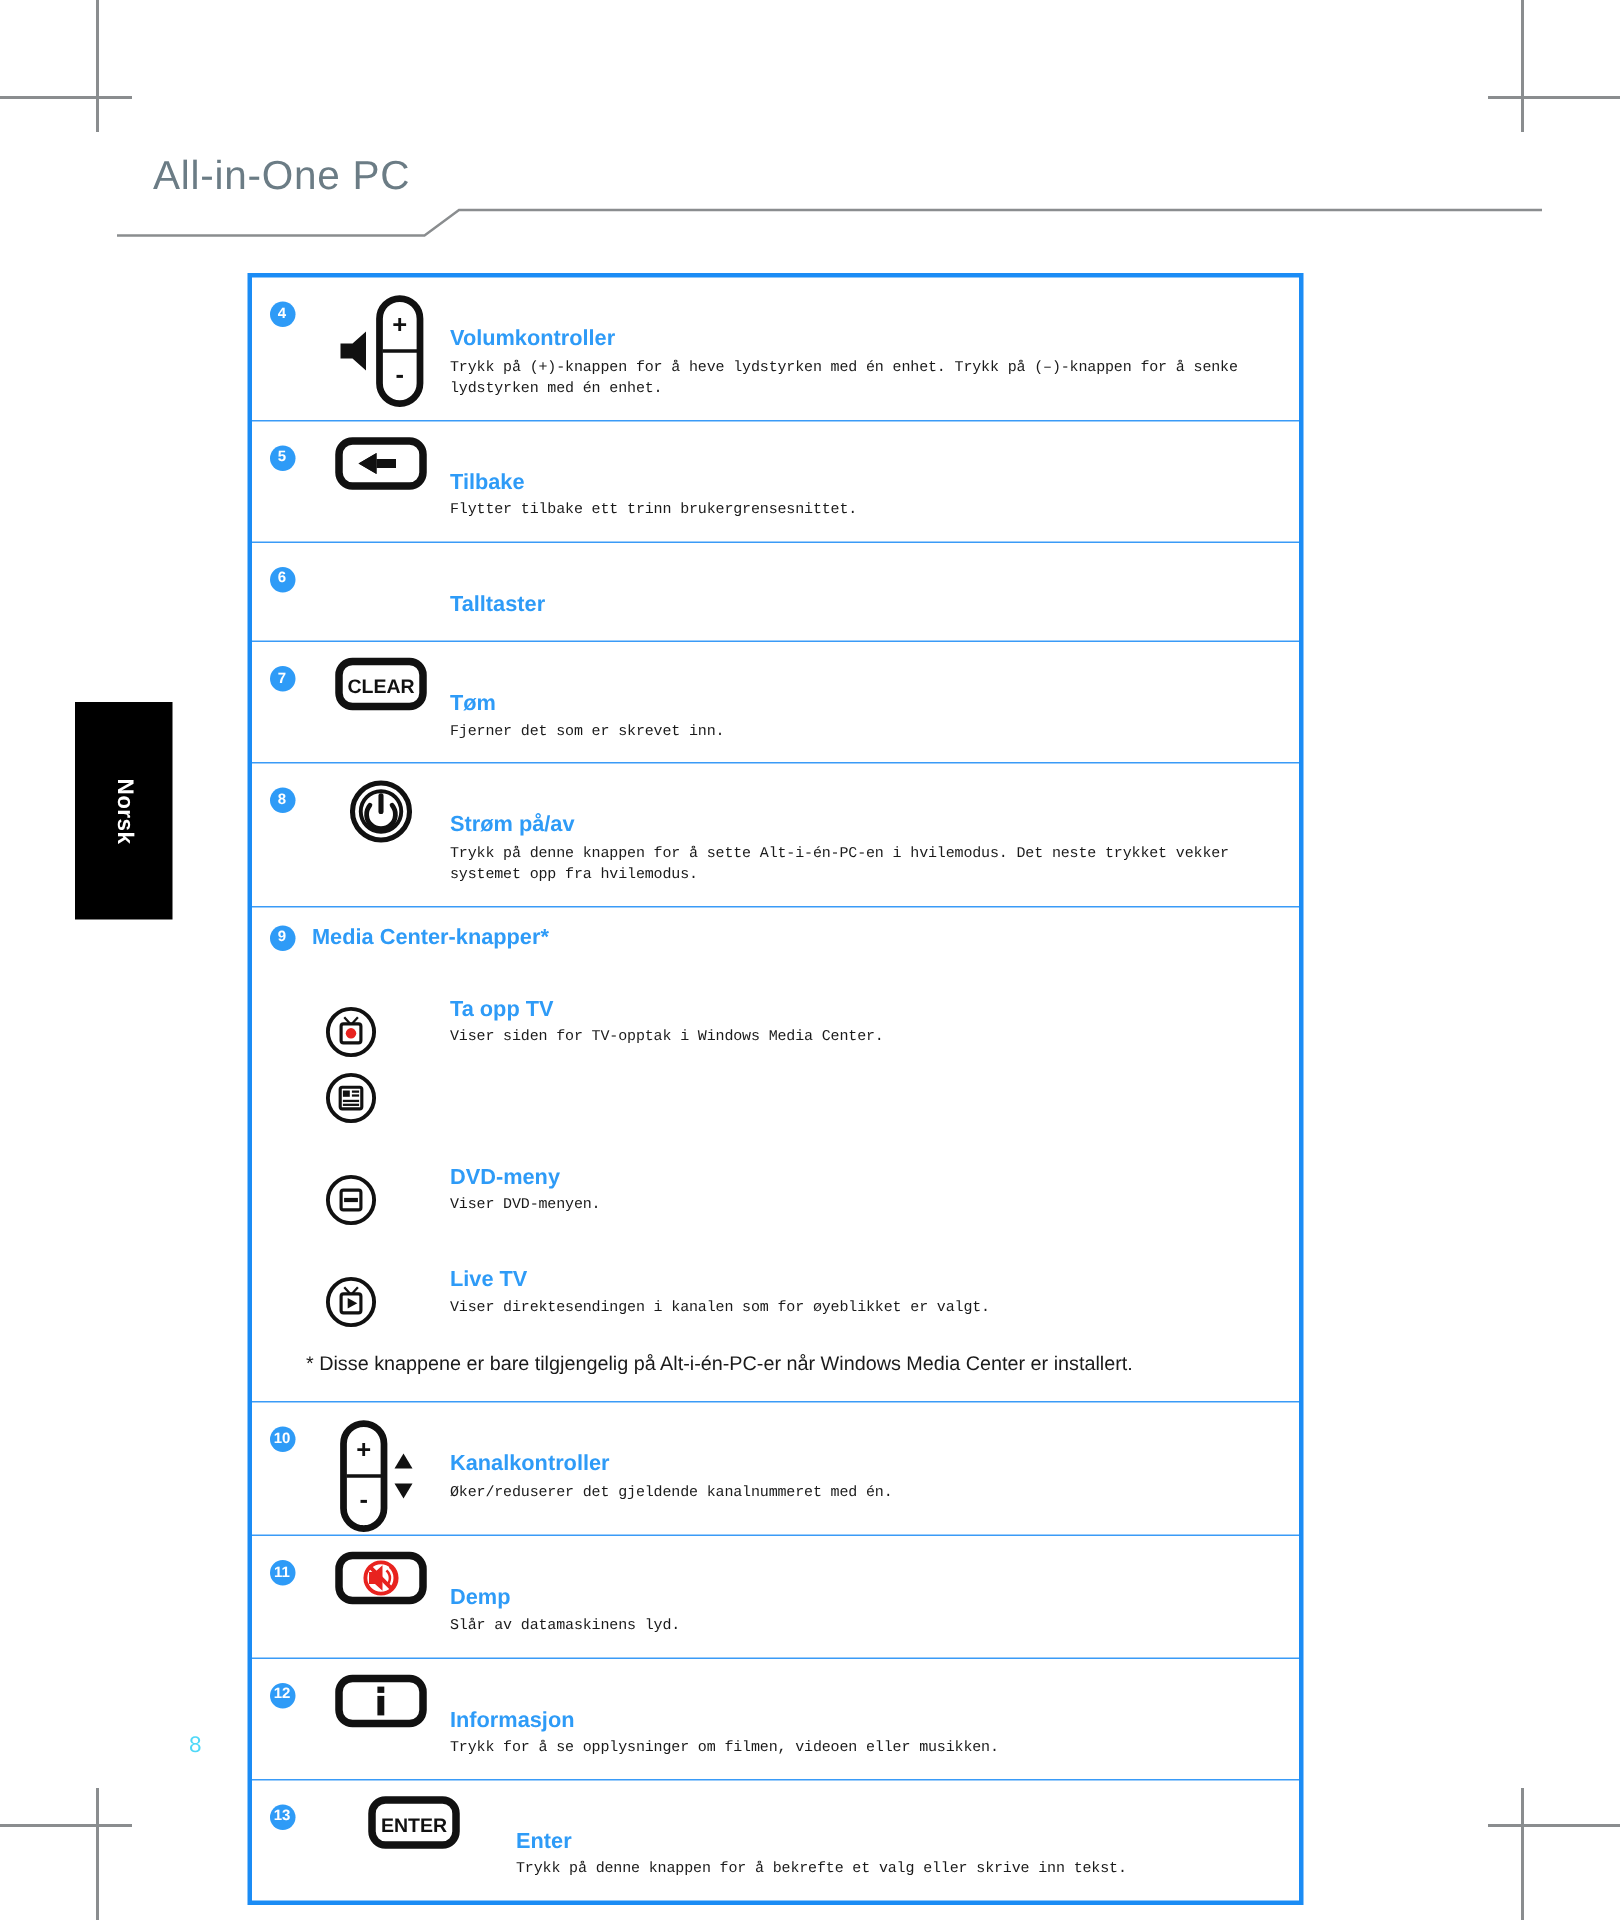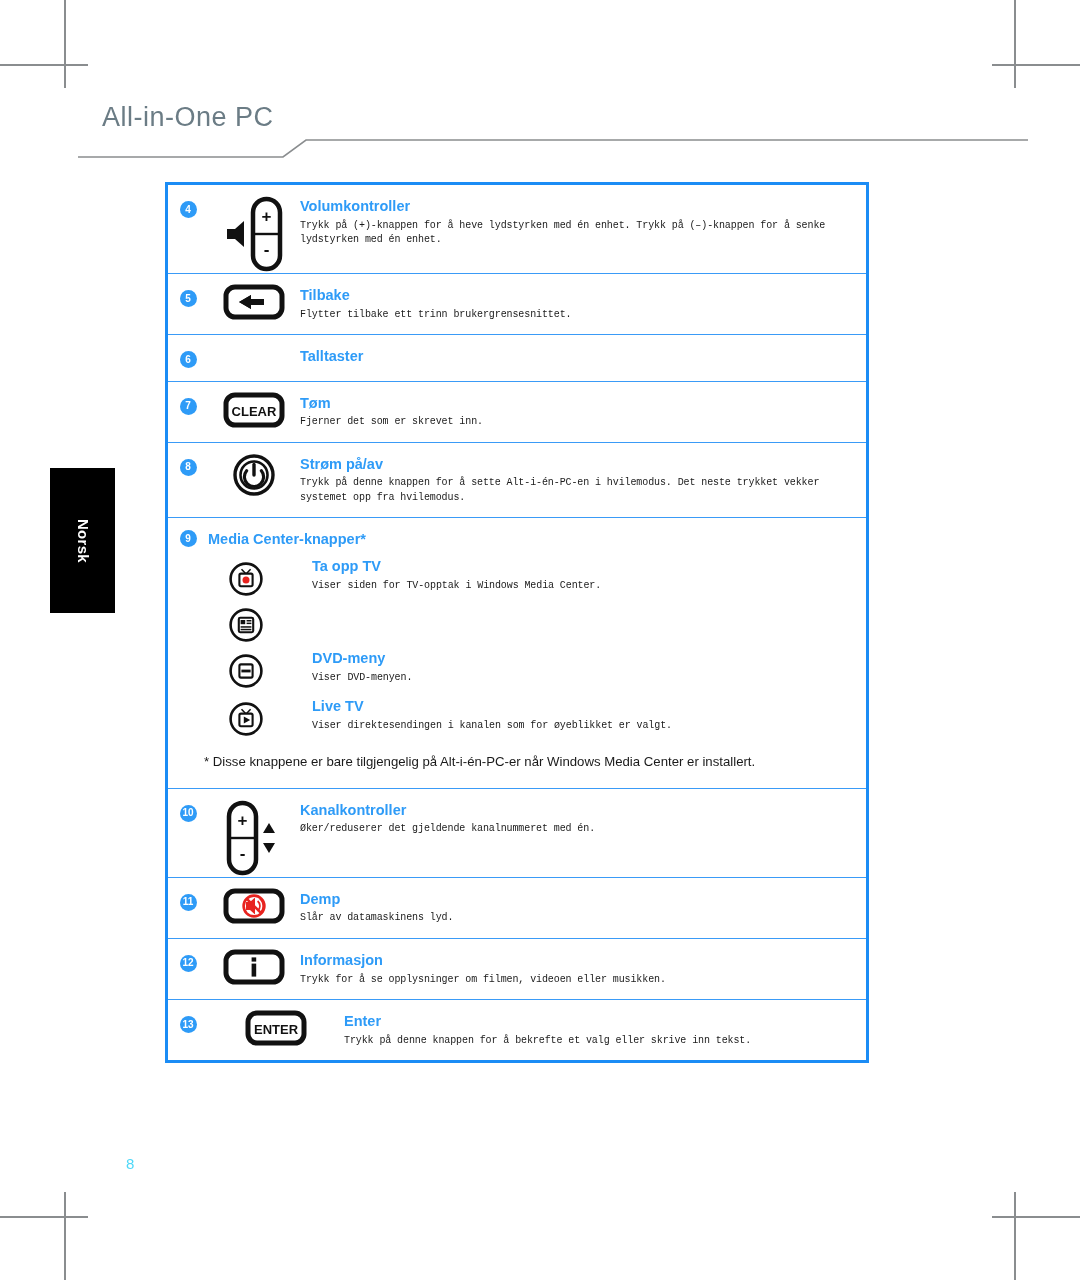--- a/index.html
+++ b/index.html
@@ -100,20 +100,21 @@
     width: 92px;
     flex: 0 0 92px;
     padding-top: 10px;
     display: flex;
     justify-content: center;
     align-items: flex-start;
   }
   .col-text {
     flex: 1 1 auto;
     padding: 12px 12px 12px 0;
+    margin-top: 20px;
   }
   .item-title {
     color: #2e9bf7;
     font-size: 14.5px;
     font-weight: bold;
     line-height: 1.35;
     margin: 0 0 2px 0;
   }
   .item-desc {
     color: #1a1a1a;
@@ -132,22 +133,22 @@
     padding: 12px 0 4px 0;
   }
   .group-head .col-num { padding-top: 0; }
   .group-title {
     color: #2e9bf7;
     font-size: 14.5px;
     font-weight: bold;
   }
   .sub-item {
     display: flex;
-    align-items: center;
-    padding-left: 12px;
+    align-items: flex-end;
+    padding-left: 0;
   }
   .sub-item .col-icon {
     width: 132px;
     flex: 0 0 132px;
     justify-content: center;
     padding-top: 8px;
   }
   .sub-item .col-text { padding: 6px 12px 6px 0; }
   .footnote {
     color: #1a1a1a;

